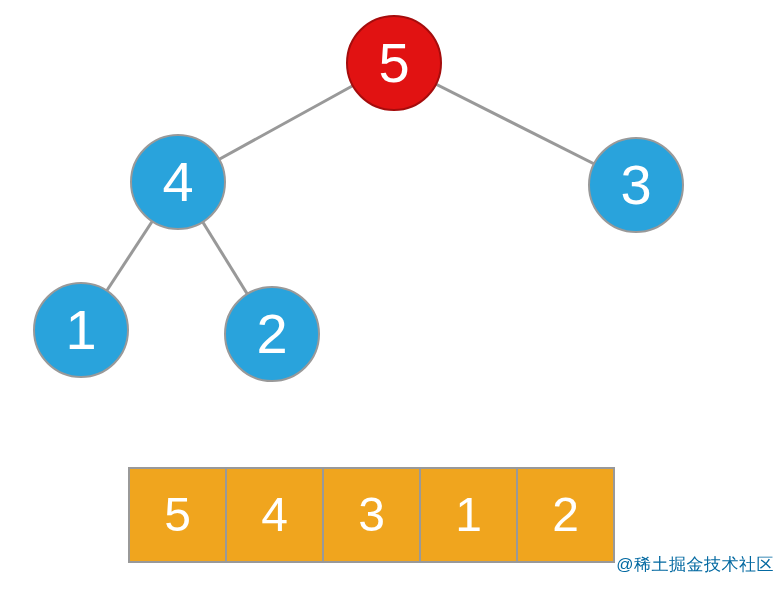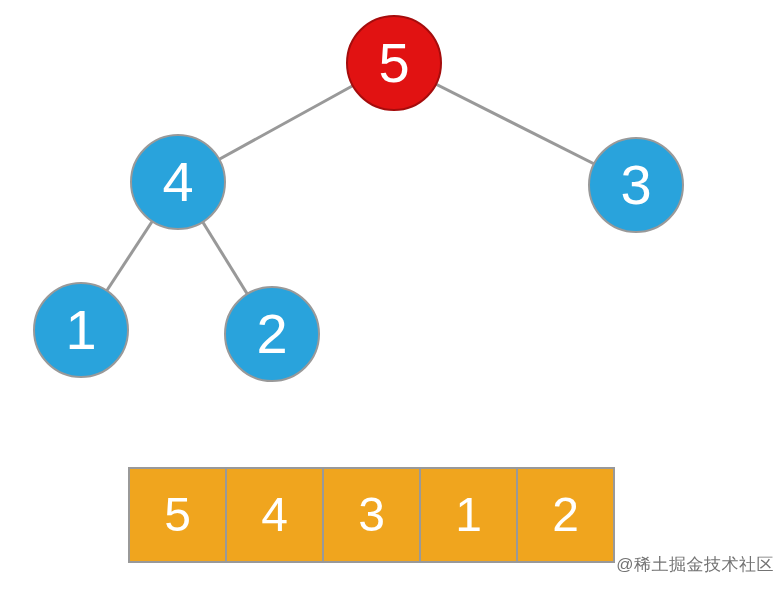--- a/index.html
+++ b/index.html
@@ -70,21 +70,21 @@
     line-height: 1;
     user-select: none;
   }
   .array-cell:first-child {
     border-left: none;
   }
   .watermark {
     position: absolute;
     right: 8px;
     top: 553px;
-    color: #737373;
+    color: #0369a1;
     font-size: 17px;
     letter-spacing: 0.5px;
   }
 </style>
 </head>
 <body>
 
 <div class="canvas">
 
   <svg class="edges-svg" viewBox="0 0 782 592" xmlns="http://www.w3.org/2000/svg">

